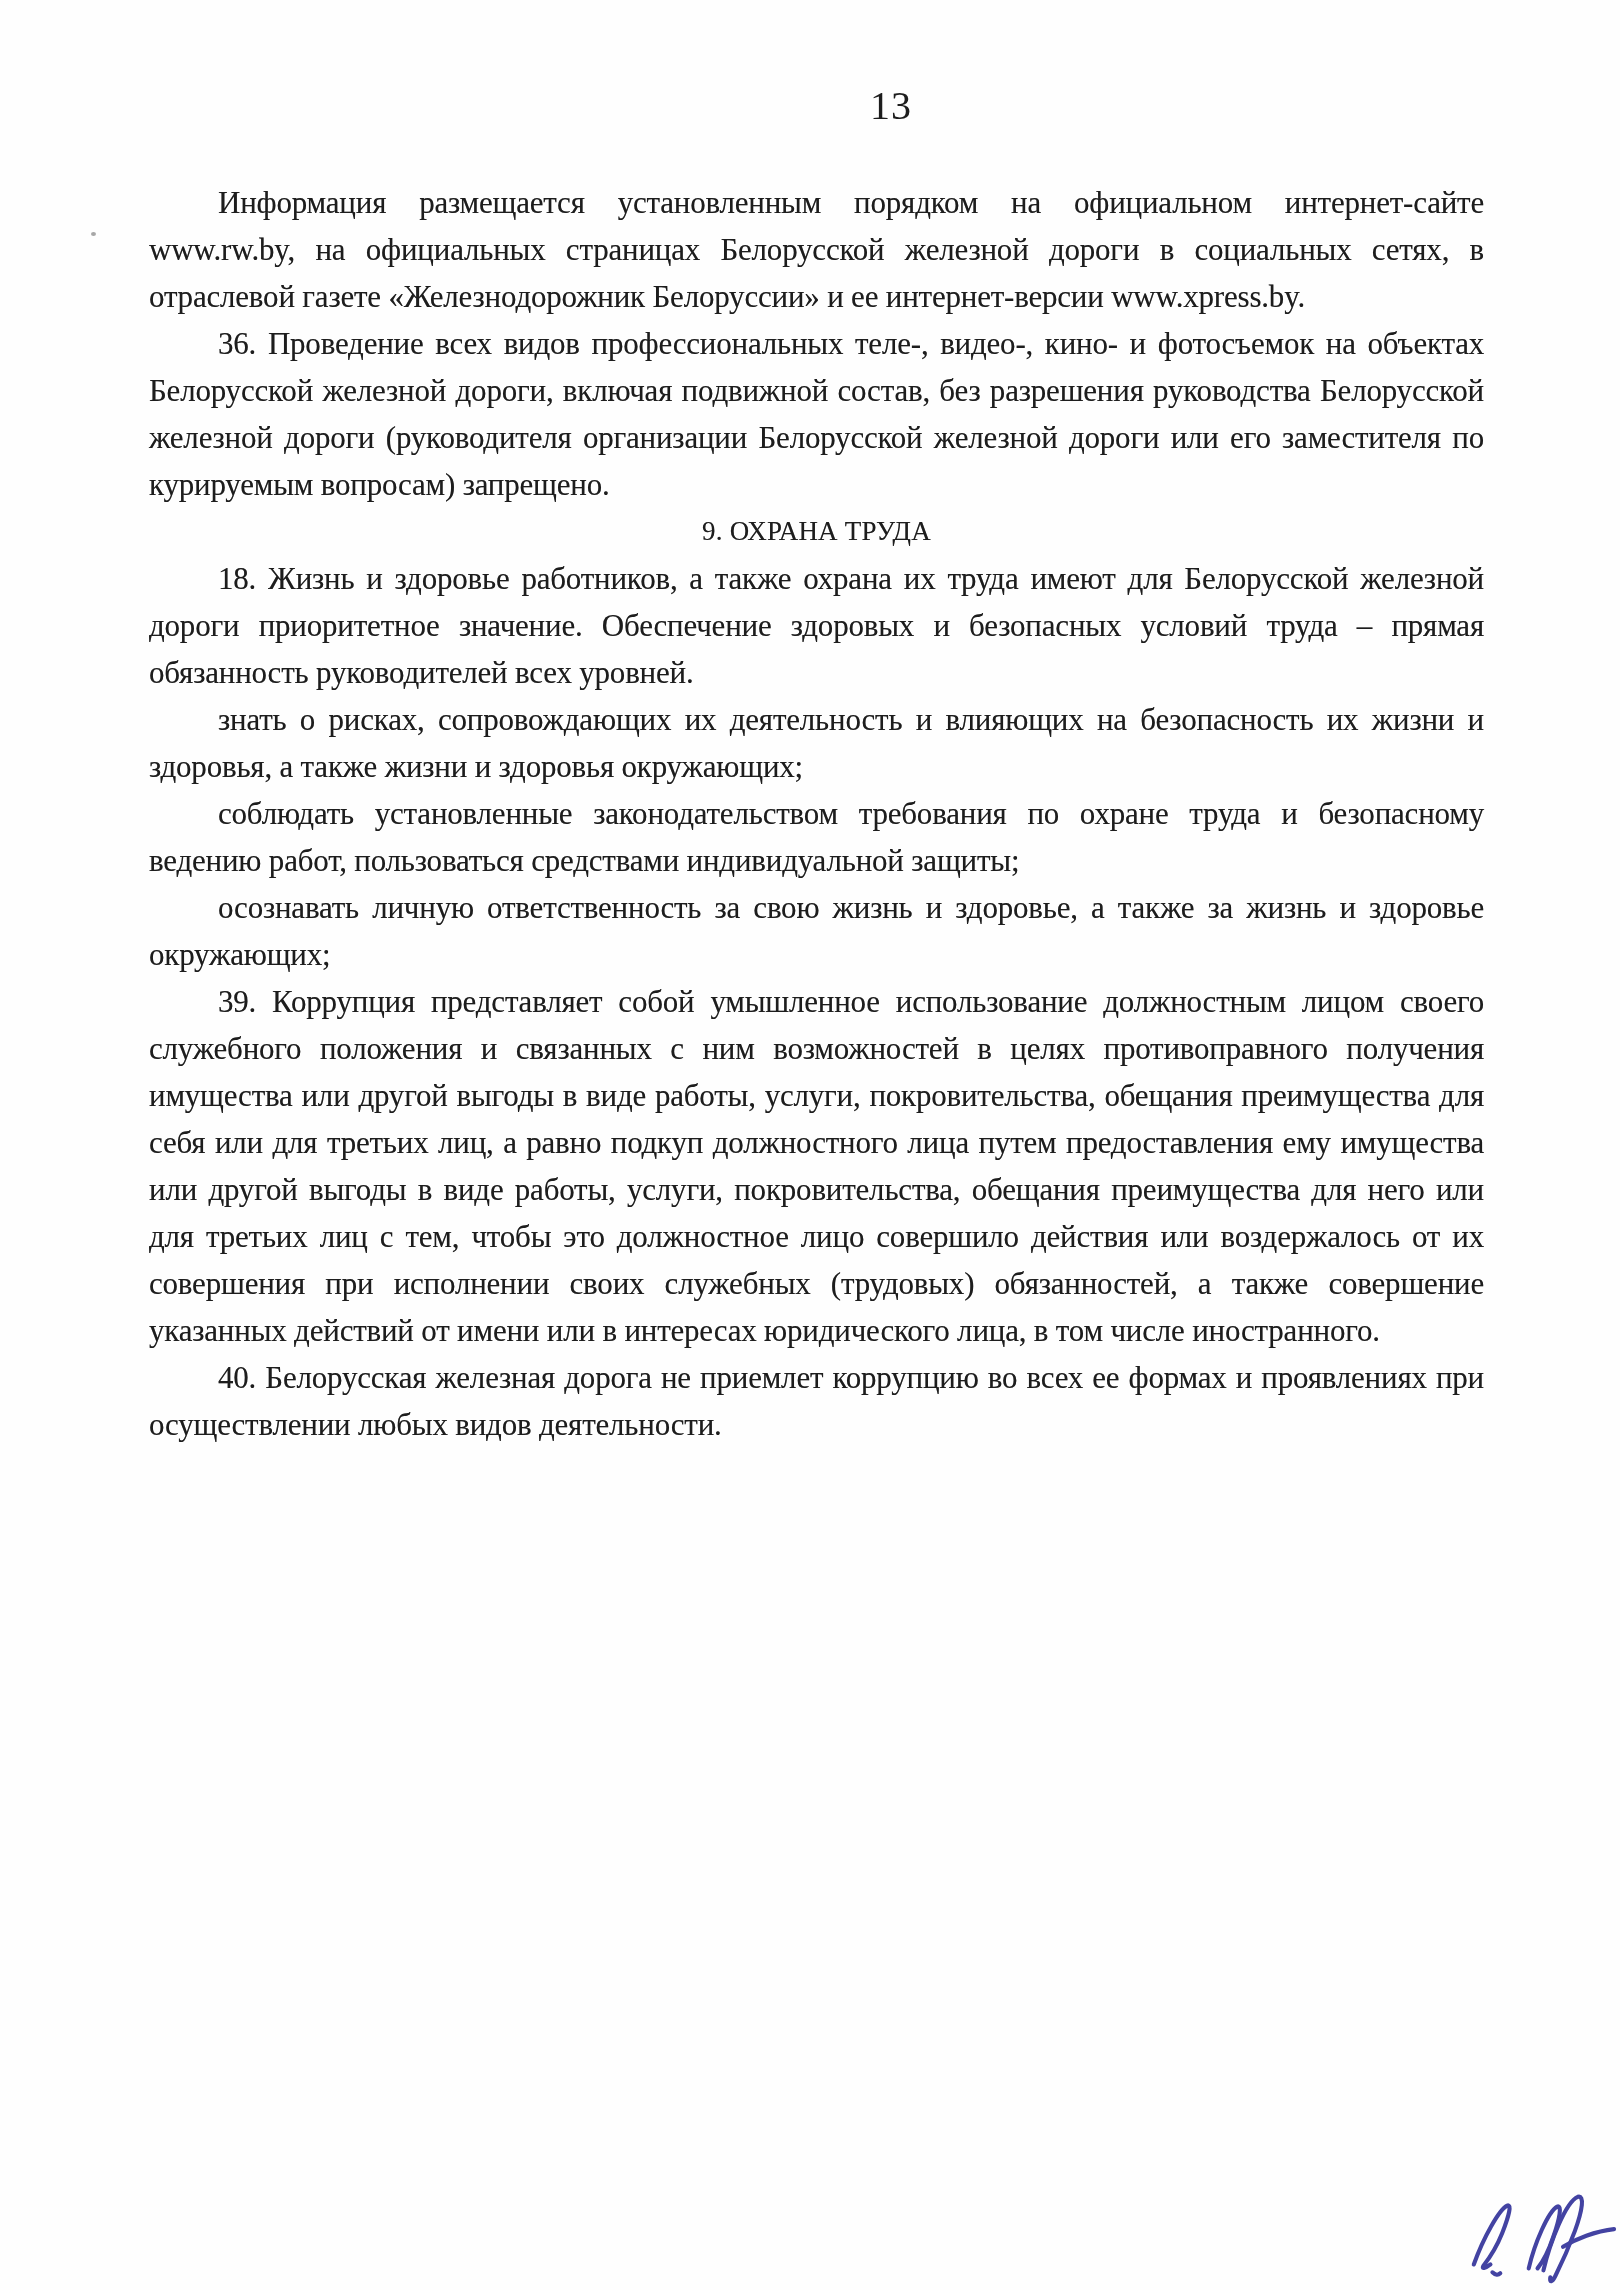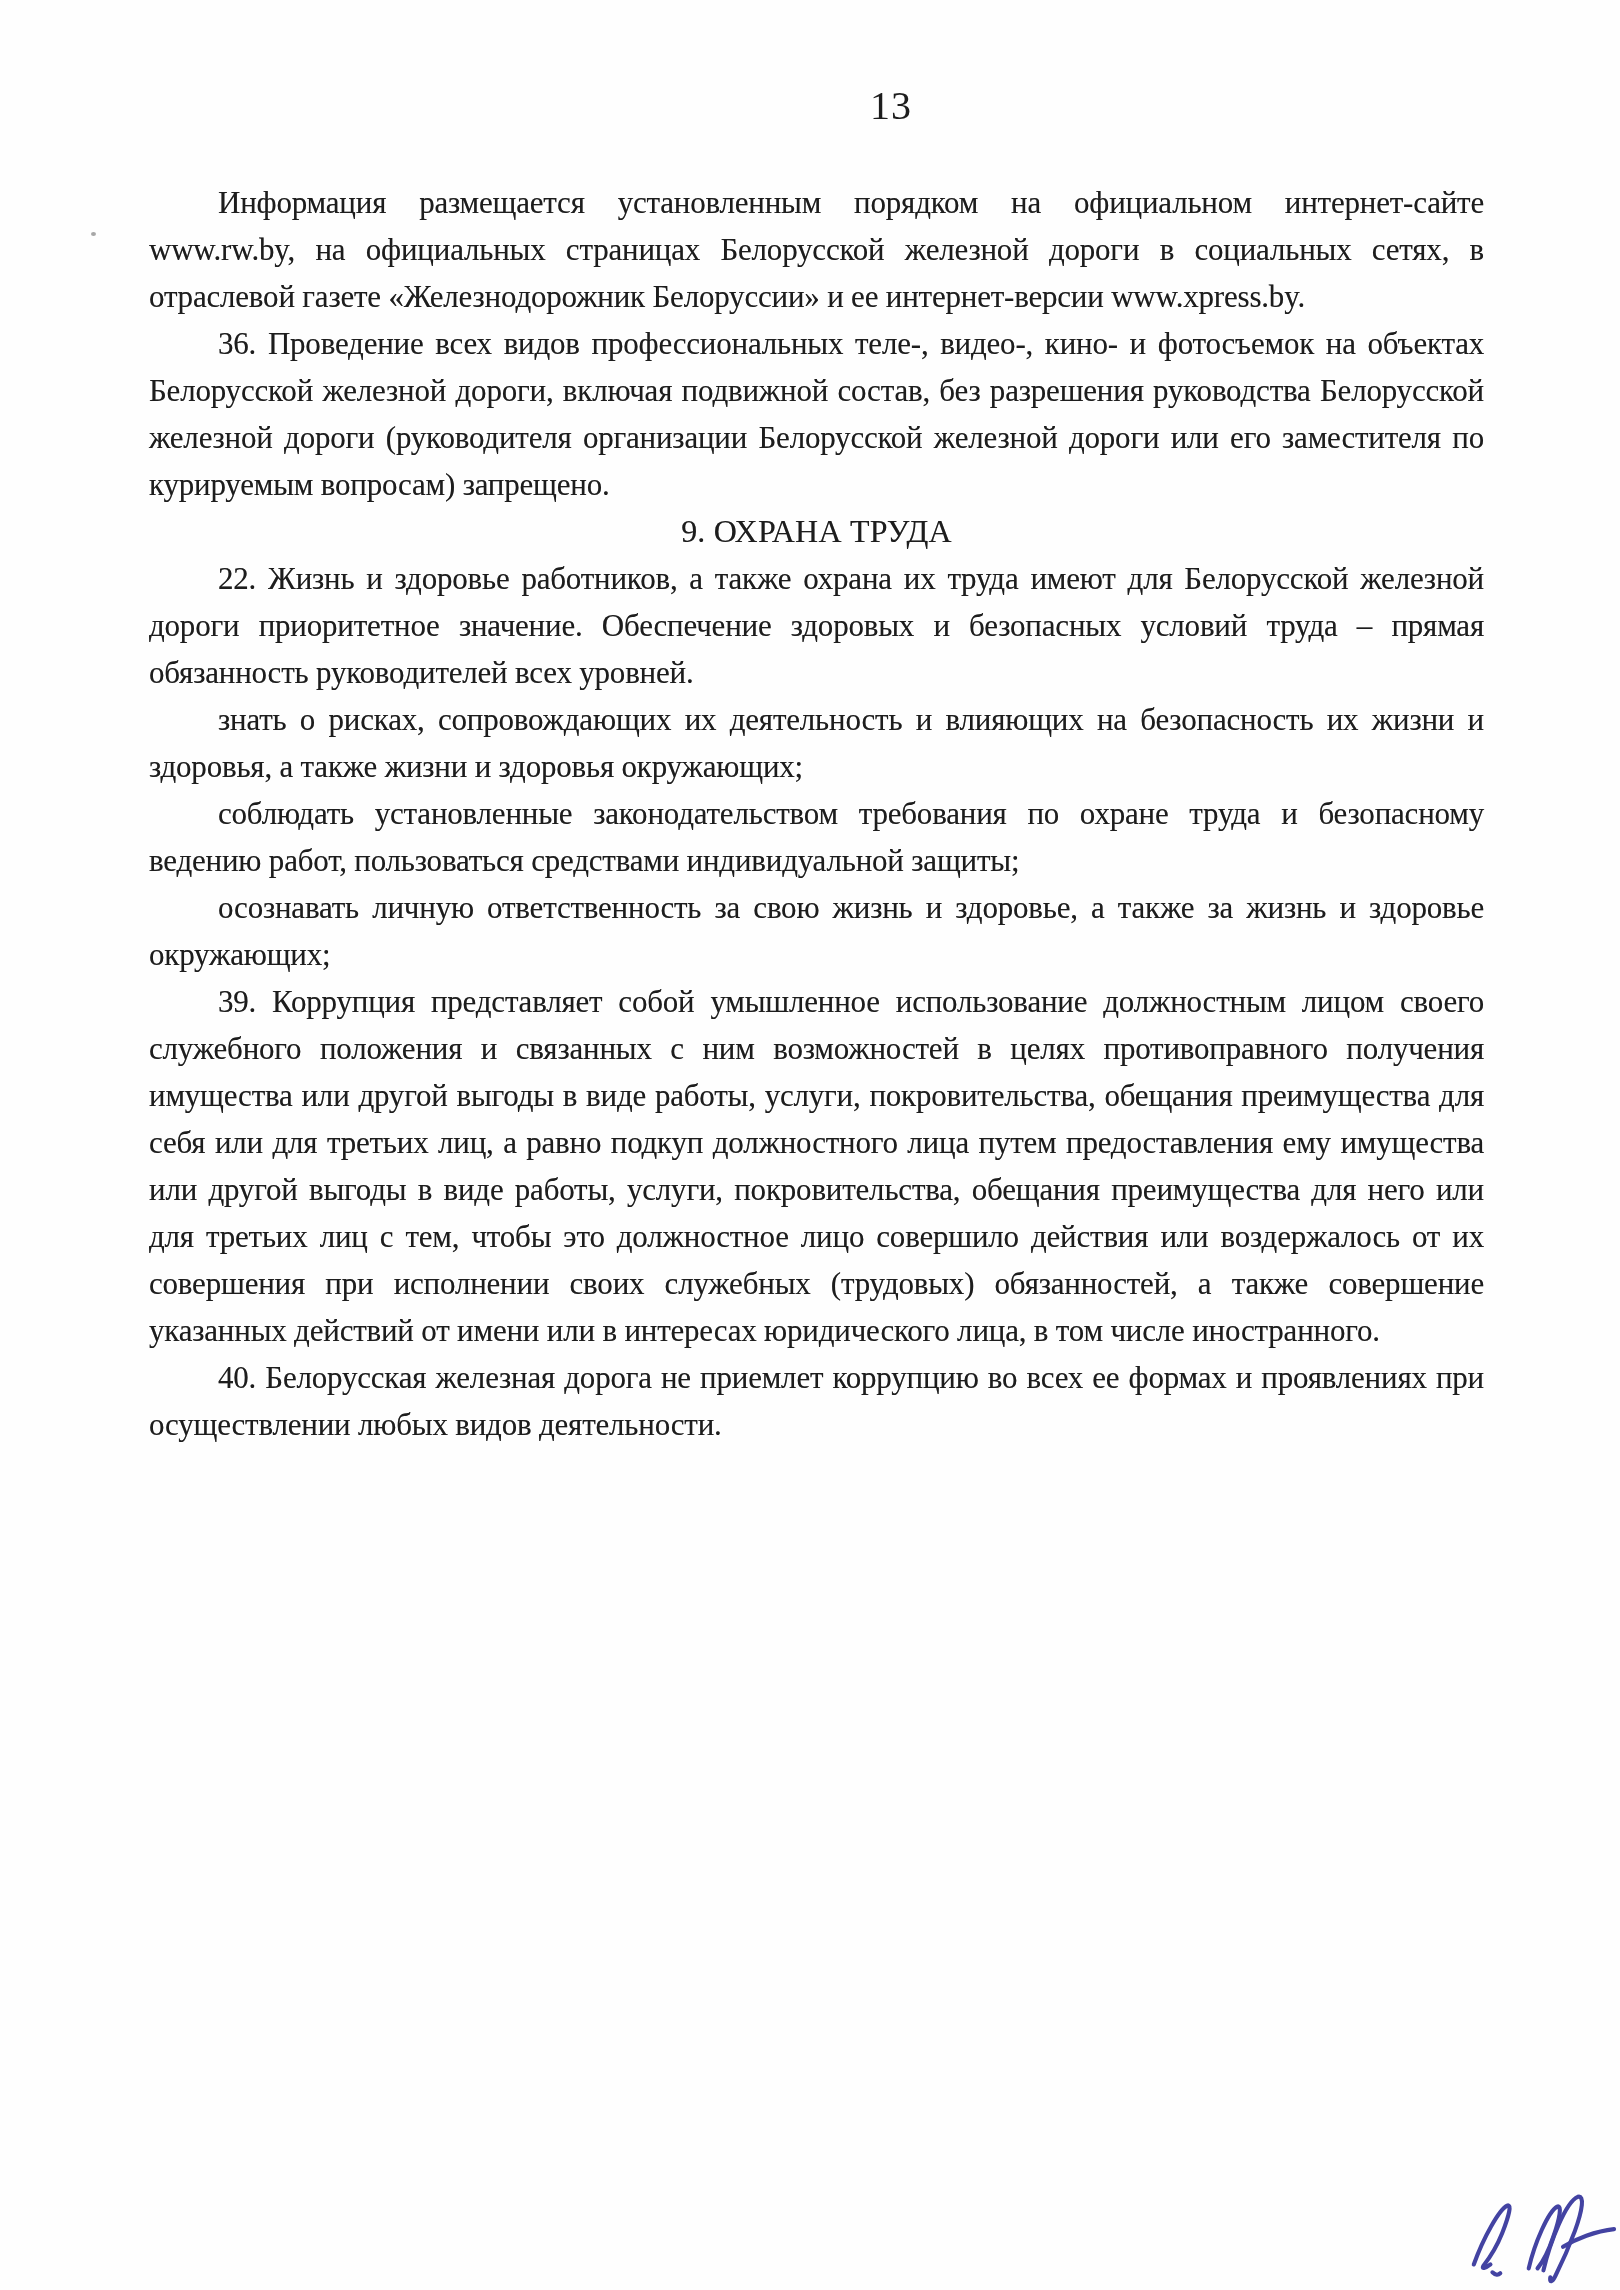--- a/index.html
+++ b/index.html
@@ -34,21 +34,21 @@
   .content p {
     margin: 0;
     font-size: 31px;
     line-height: 47px;
     text-align: justify;
     text-indent: 69px;
     letter-spacing: -0.2px;
   }
   .content h2 {
     margin: 0;
-    font-size: 32px;
+    font-size: 27px;
     font-weight: 400;
     line-height: 47px;
     text-align: center;
     text-indent: 0;
     letter-spacing: 0.2px;
   }
   .heading-9  { margin-top: 47px; }
   .heading-10 { margin-top: 51px; }
 
   .speck {
@@ -84,21 +84,21 @@
   <div class="speck"></div>
 
   <div class="content">
 
     <p>Информация размещается установленным порядком на официальном интернет-сайте www.rw.by, на официальных страницах Белорусской железной дороги в социальных сетях, в отраслевой газете «Железнодорожник Белоруссии» и ее интернет-версии www.xpress.by.</p>
 
     <p>36. Проведение всех видов профессиональных теле-, видео-, кино- и фотосъемок на объектах Белорусской железной дороги, включая подвижной состав, без разрешения руководства Белорусской железной дороги (руководителя организации Белорусской железной дороги или его заместителя по курируемым вопросам) запрещено.</p>
 
     <h2 class="heading-9">9. ОХРАНА ТРУДА</h2>
 
-    <p>22. Жизнь и здоровье работников, а также охрана их труда имеют для Белорусской железной дороги приоритетное значение. Обеспечение здоровых и безопасных условий труда – прямая обязанность руководителей всех уровней.</p>
+    <p>18. Жизнь и здоровье работников, а также охрана их труда имеют для Белорусской железной дороги приоритетное значение. Обеспечение здоровых и безопасных условий труда – прямая обязанность руководителей всех уровней.</p>
 
 
     <p>знать о рисках, сопровождающих их деятельность и влияющих на безопасность их жизни и здоровья, а также жизни и здоровья окружающих;</p>
 
     <p>соблюдать установленные законодательством требования по охране труда и безопасному ведению работ, пользоваться средствами индивидуальной защиты;</p>
 
     <p>осознавать личную ответственность за свою жизнь и здоровье, а также за жизнь и здоровье окружающих;</p>
 
 
 

